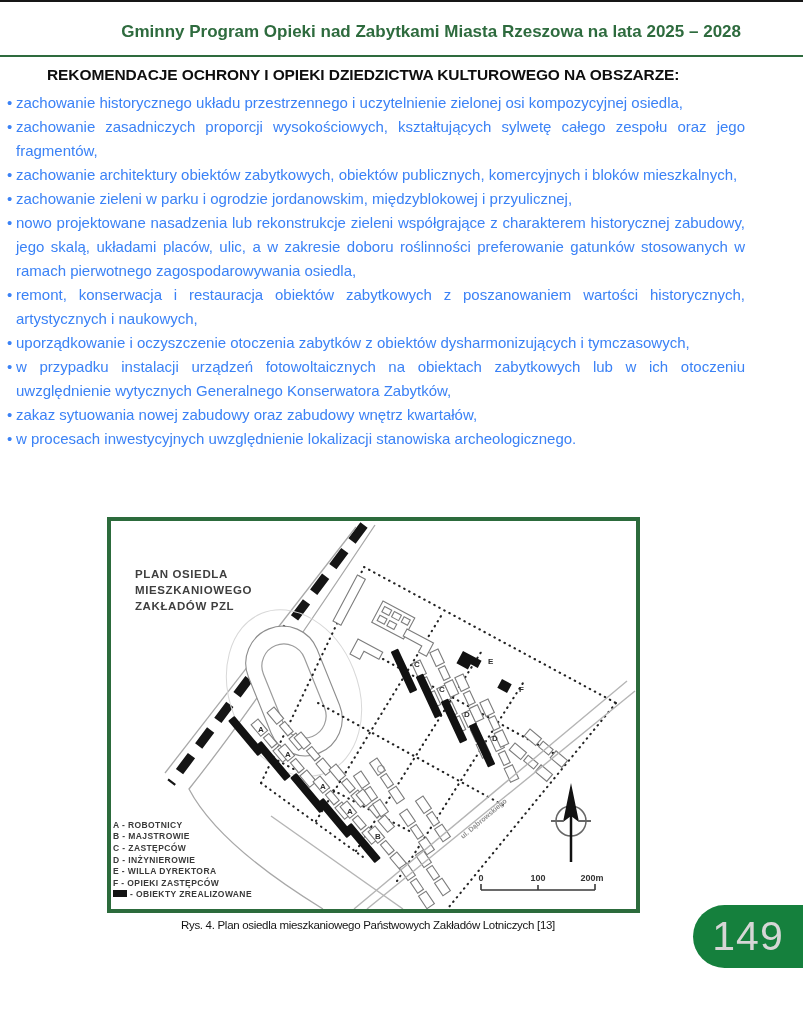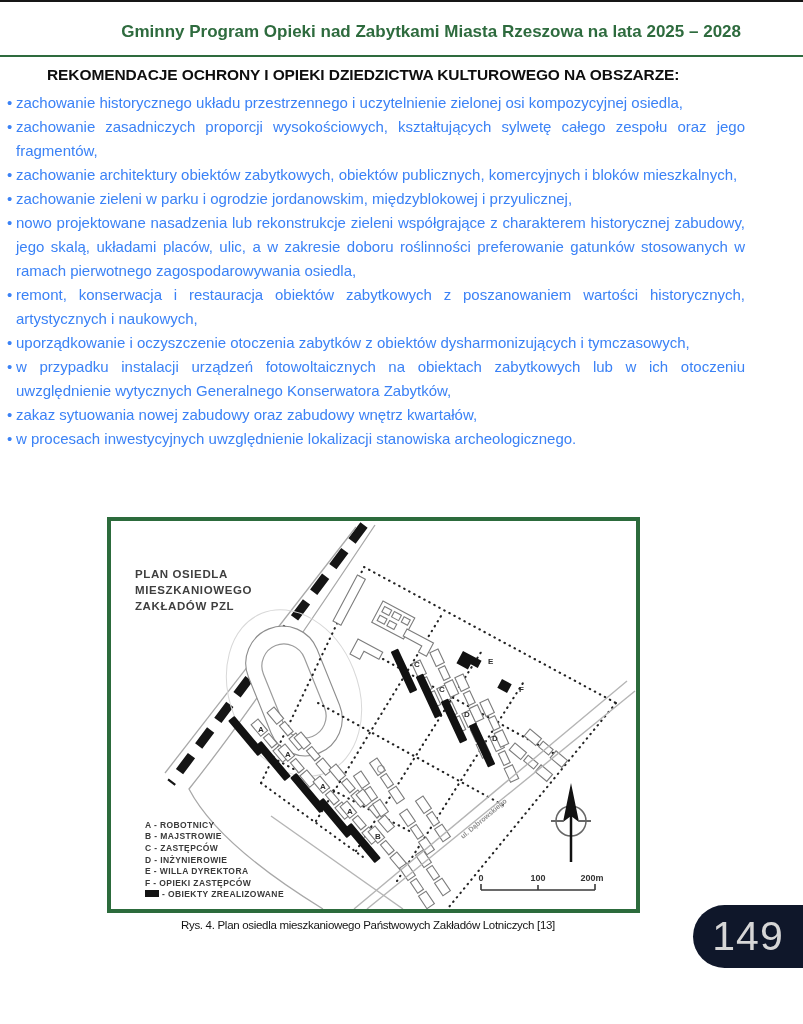--- a/index.html
+++ b/index.html
@@ -24,34 +24,34 @@
     position:relative; padding-left:9px; font-size:15px; line-height:24px;
     text-align:justify; color:#3b82f6;
   }
   ul.recs li::before { content:"\2022"; position:absolute; left:0; top:0; }
 
   .figure {
     position:absolute; left:107px; top:517px; width:525px; height:388px;
     border:4px solid #2c6b3c; background:#fff;
   }
   .figure svg { position:absolute; left:0; top:0; }
-  .map-legend { position:absolute; left:34px; bottom:8px; }
+  .map-legend { position:absolute; left:2px; bottom:8px; }
   .map-legend .row {
     font-size:8.5px; font-weight:bold; color:#3a3a3a;
     line-height:11.6px; letter-spacing:0.4px; white-space:nowrap;
   }
   .swatch { display:inline-block; width:14px; height:7px; background:#141414; margin-right:3px; }
 
   .caption {
     position:absolute; top:919px; left:55px; width:500px; text-align:right;
     font-size:11.5px; letter-spacing:-0.3px; color:#141414;
   }
   .page-pill {
     position:absolute; top:905px; right:0; width:110px; height:63px;
-    background:#0f172a; border-radius:32px 0 0 32px;
+    background:#15803d; border-radius:32px 0 0 32px;
     display:flex; align-items:center; justify-content:center;
     color:#d6d6d6; font-size:41px; letter-spacing:1px;
   }
 
   
   .rl   { stroke:#151515; stroke-width:9; stroke-dasharray:20 12; fill:none; }
   .thin { stroke:#a8a8a8; stroke-width:1.3; fill:none; }
   .dot  { stroke:#232323; stroke-width:2.1; stroke-dasharray:0.5 5.2; stroke-linecap:round; fill:none; }
   .bld  { stroke:#7c7c7c; stroke-width:1.1; fill:#ffffff; }
   .blk  { fill:#121212; stroke:none; }

